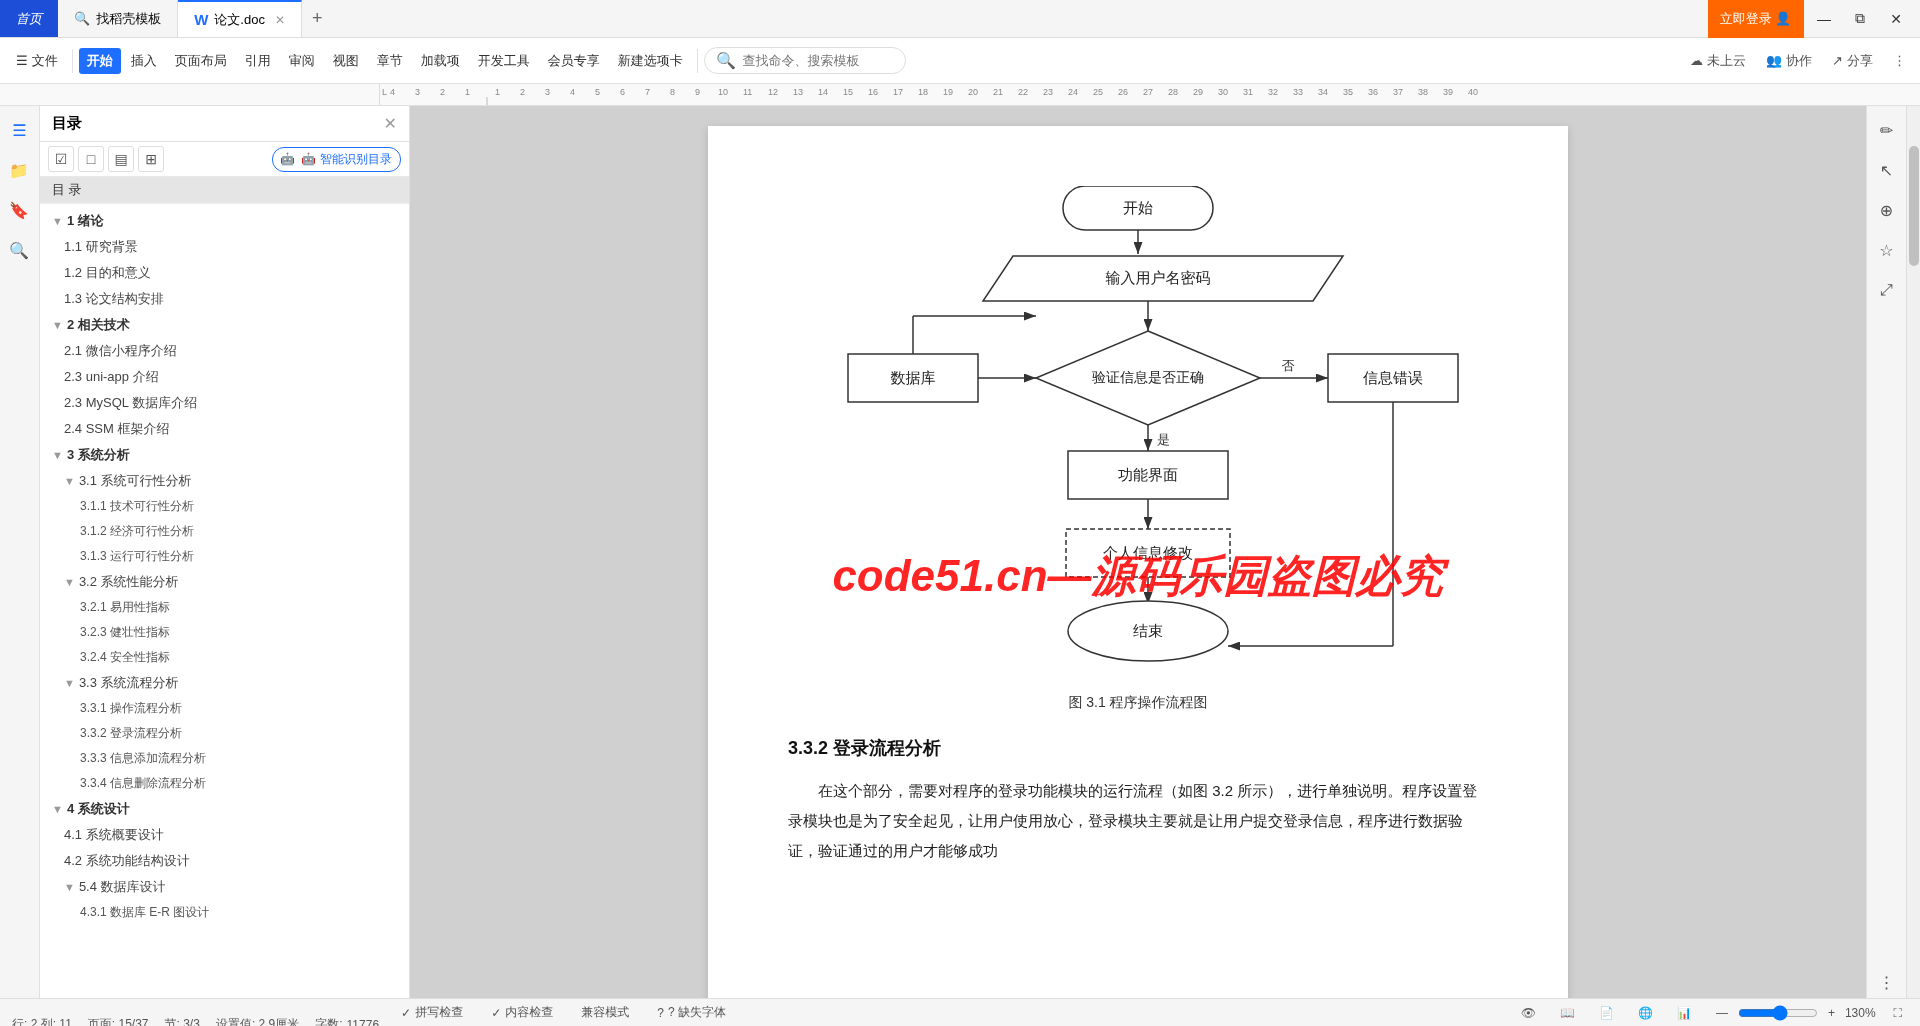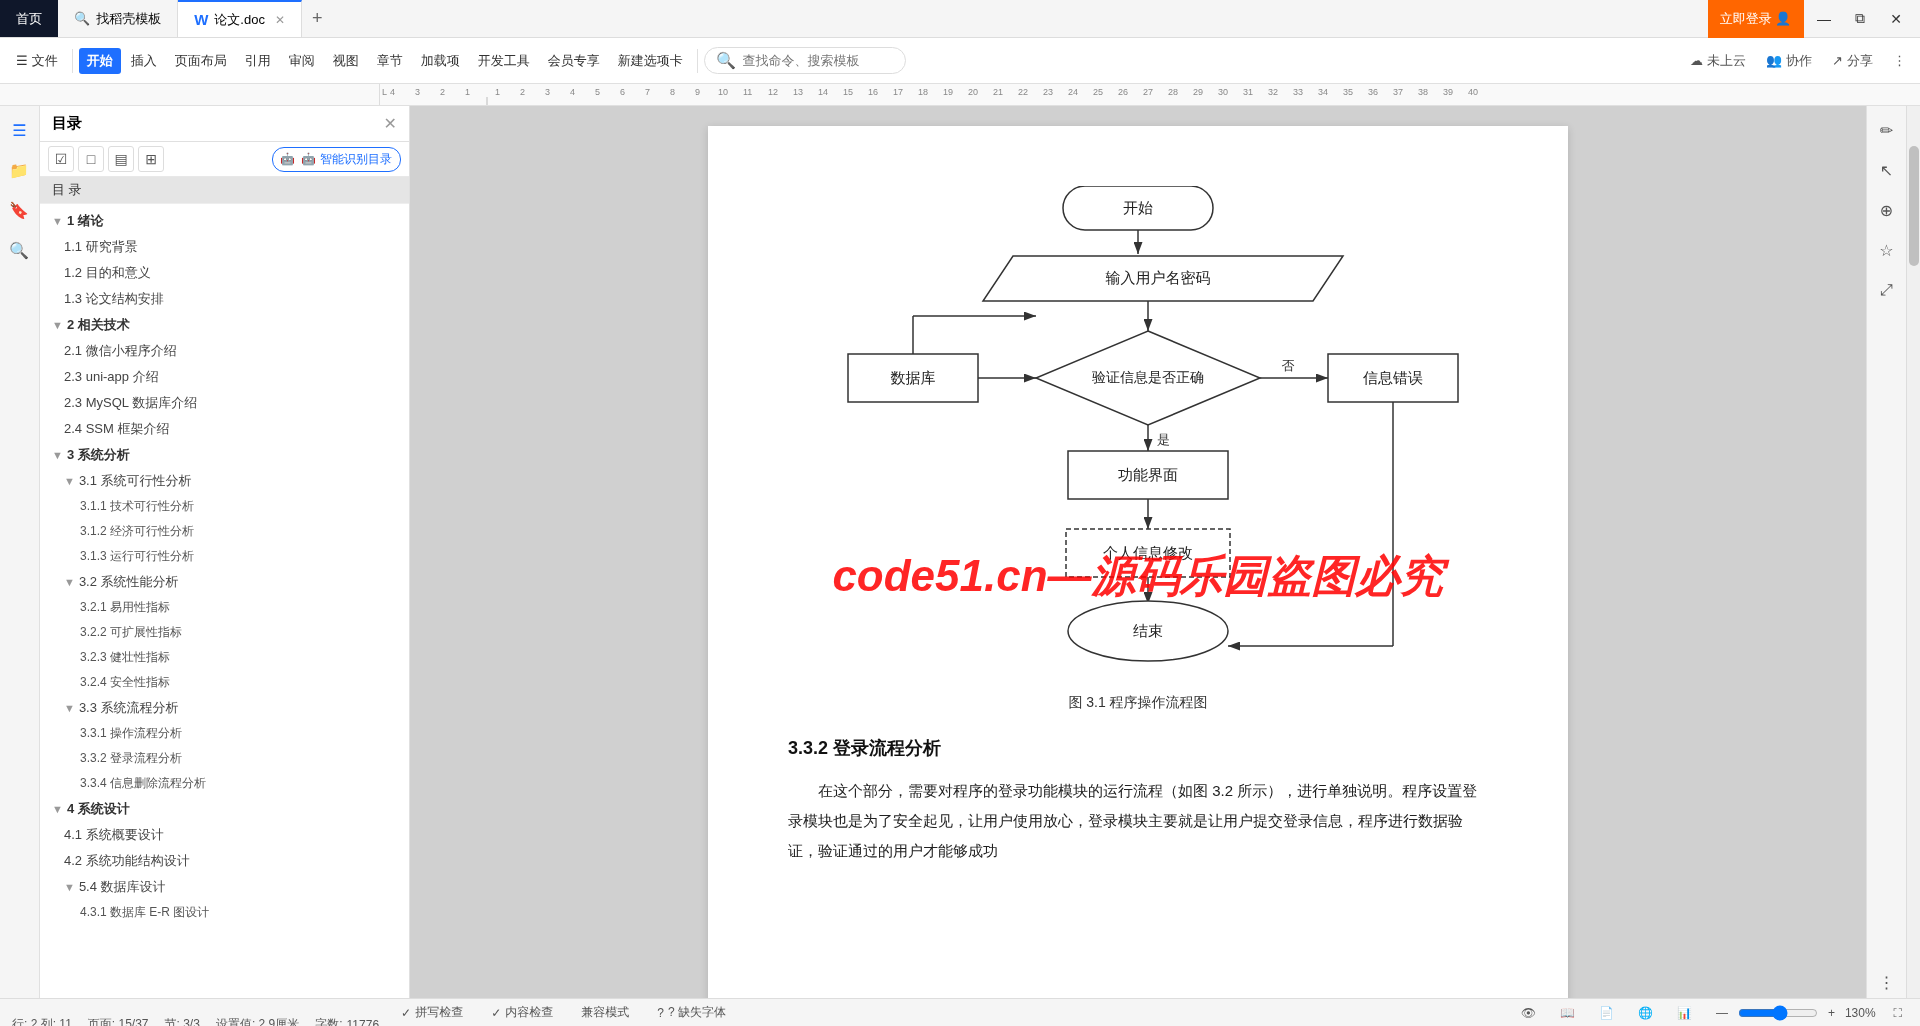--- a/index.html
+++ b/index.html
@@ -27,23 +27,24 @@
       cursor: pointer;
       border-right: 1px solid #ddd;
       gap: 6px;
       white-space: nowrap;
     }
     .tab.active {
       background: #fff;
       border-top: 2px solid #1e6fff;
     }
     .tab.home-tab {
-      background: #0f172a;
+      background: #1d4ed8;
       color: #fff;
       border-right: none;
+      font-style: italic;
     }
     .tab-close { font-size: 12px; color: #999; margin-left: 4px; }
     .tab-add { display: flex; align-items: center; padding: 0 10px; font-size: 18px; color: #666; cursor: pointer; }
     .titlebar-right {
       margin-left: auto;
       display: flex;
       align-items: center;
       gap: 4px;
       padding-right: 8px;
     }
@@ -647,37 +648,37 @@
         <span>3.1.3 运行可行性分析</span>
       </div>
       <div class="toc-item level2">
         <span class="toc-arrow">▼</span>
         <span>3.2 系统性能分析</span>
       </div>
       <div class="toc-item level3">
         <span>3.2.1 易用性指标</span>
       </div>
       <div class="toc-item level3">
-        <span>3.2.2 可扩展性指标</span>
-      </div>
-      <div class="toc-item level3">
         <span>3.2.3 健壮性指标</span>
       </div>
       <div class="toc-item level3">
         <span>3.2.4 安全性指标</span>
       </div>
       <div class="toc-item level2">
         <span class="toc-arrow">▼</span>
         <span>3.3 系统流程分析</span>
       </div>
       <div class="toc-item level3">
         <span>3.3.1 操作流程分析</span>
       </div>
       <div class="toc-item level3">
         <span>3.3.2 登录流程分析</span>
+      </div>
+      <div class="toc-item level3">
+        <span>3.3.3 信息添加流程分析</span>
       </div>
       <div class="toc-item level3">
         <span>3.3.4 信息删除流程分析</span>
       </div>
 
       <div class="toc-item level1">
         <span class="toc-arrow">▼</span>
         <span>4 系统设计</span>
       </div>
       <div class="toc-item level2">

